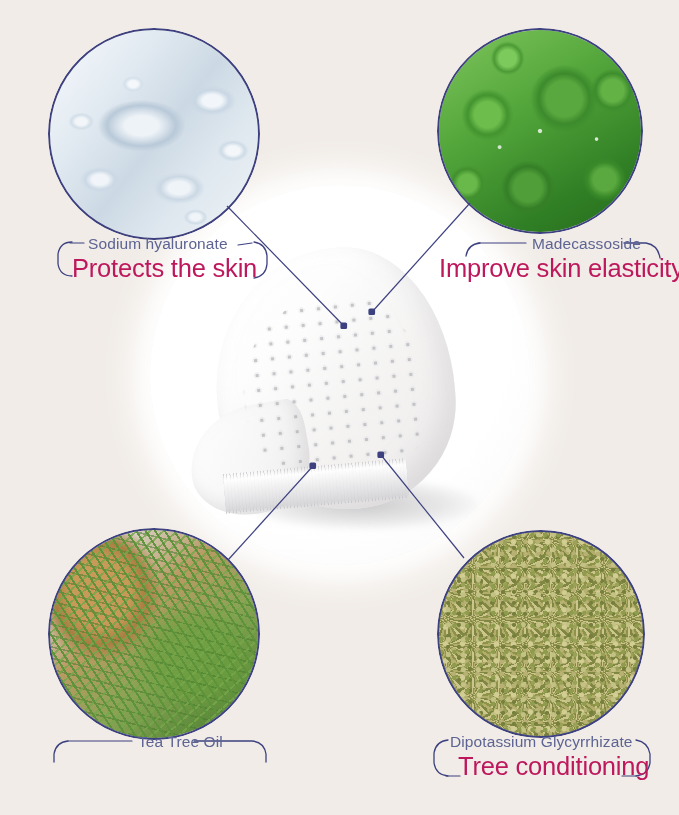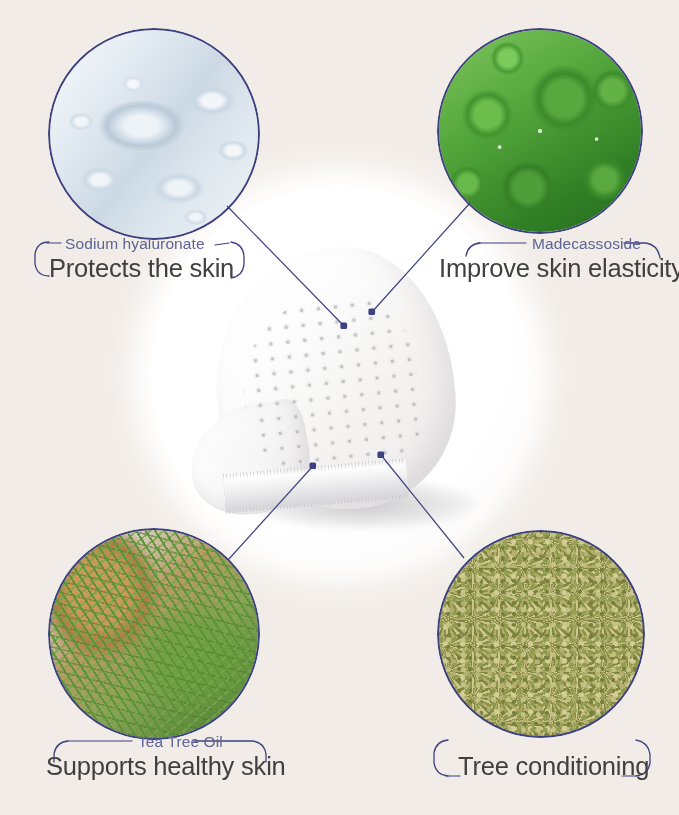--- a/index.html
+++ b/index.html
@@ -144,24 +144,24 @@
 
   
   .label{position:absolute;}
   .label .bracket{position:absolute;left:0;top:0;}
   .lbl-sub{
     position:absolute;white-space:nowrap;
     font-size:15.5px;color:#5d6493;letter-spacing:.1px;
   }
   .lbl-main{
     position:absolute;white-space:nowrap;
-    font-size:25.5px;color:#404040;letter-spacing:-.2px;
-  }
-
-  .label-tl{left:23px;top:232px;width:232px;height:62px;}
+    font-size:25.5px;color:#be185d;letter-spacing:-.2px;
+  }
+
+  .label-tl{left:46px;top:232px;width:232px;height:62px;}
   .label-tr{left:418px;top:232px;width:248px;height:62px;}
   .label-bl{left:34px;top:730px;width:248px;height:62px;text-align:right;}
   .label-br{left:420px;top:730px;width:244px;height:62px;}
 </style>
 </head>
 <body>
 
 <div id="stage">
 
   <div class="disc-soft"></div>
@@ -234,26 +234,26 @@
     <span class="lbl-main" style="left:21px;top:22px;">Improve skin elasticity</span>
   </div>
 
   <div class="label label-bl">
     <svg class="bracket" width="248" height="62" viewBox="0 0 248 62">
       <path d="M34 11 Q22 12 20 24 L20 32" fill="none" stroke="#3d4180" stroke-width="1.3" stroke-linecap="round"></path>
       <path d="M34 11 L98 11" fill="none" stroke="#3d4180" stroke-width="1.2" stroke-linecap="round"></path>
       <path d="M160 11 L218 11 Q230 12 232 24 L232 32" fill="none" stroke="#3d4180" stroke-width="1.3" stroke-linecap="round"></path>
     </svg>
     <span class="lbl-sub" style="left:104px;top:3px;">Tea Tree Oil</span>
-    <span class="lbl-main" style="left:12px;top:22px;">Supports healthy skin</span>
   </div>
 
   <div class="label label-br">
     <svg class="bracket" width="244" height="62" viewBox="0 0 244 62">
       <path d="M28 10 Q16 11 14 23 L14 33 Q16 45 28 46" fill="none" stroke="#3d4180" stroke-width="1.3" stroke-linecap="round"></path>
       <path d="M216 10 Q228 12 230 24 L230 33 Q228 45 216 46" fill="none" stroke="#3d4180" stroke-width="1.3" stroke-linecap="round"></path>
       <path d="M26 46 L40 46" fill="none" stroke="#3d4180" stroke-width="1.2" stroke-linecap="round"></path>
       <path d="M202 46 L216 46" fill="none" stroke="#3d4180" stroke-width="1.2" stroke-linecap="round"></path>
     </svg>
+    <span class="lbl-sub" style="left:30px;top:3px;">Dipotassium Glycyrrhizate</span>
     <span class="lbl-main" style="left:38px;top:22px;">Tree conditioning</span>
   </div>
 
 </div>
 
 </body></html>

